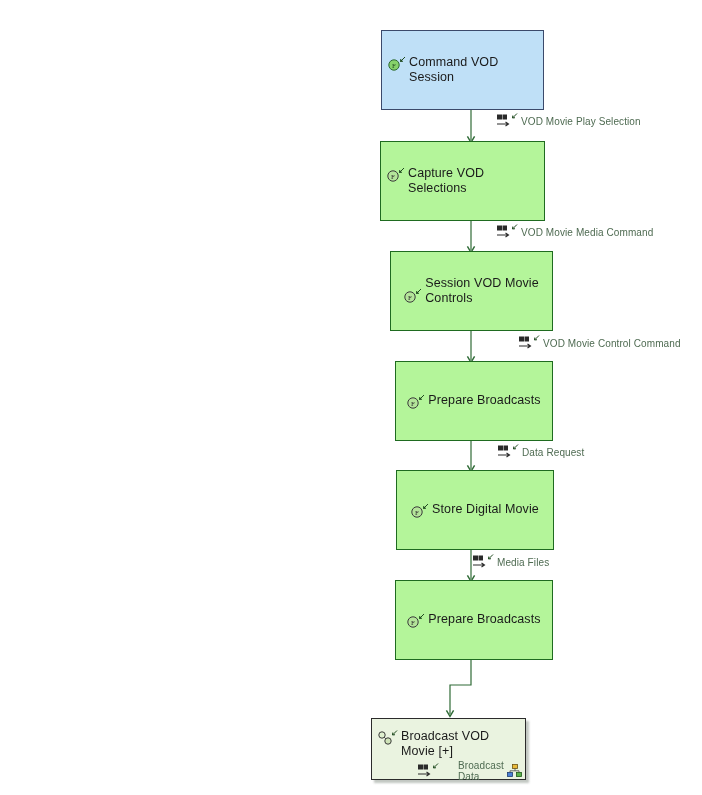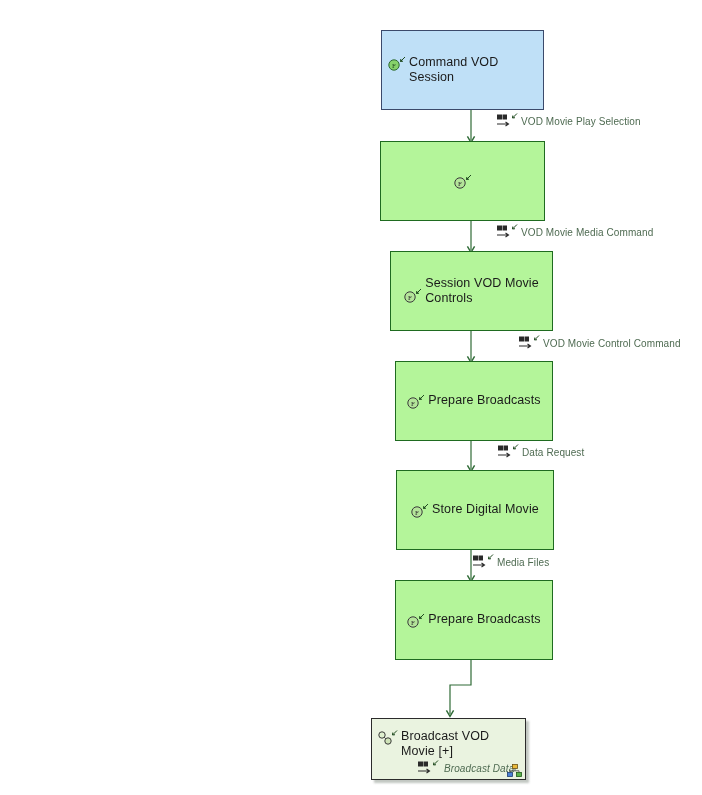--- a/index.html
+++ b/index.html
@@ -90,22 +90,21 @@
     align-items: flex-start;
     gap: 3px;
   }
   .final-row1 .node-label { color: #1a1a1a; }
   .final-row2 {
     position: absolute;
     left: 45px;
     top: 41px;
     display: flex;
     align-items: center;
-    gap: 5px;
-    font-style: italic;
+    gap: 19px;
   }
   .icon-proc {
     flex: 0 0 auto;
     width: 20px;
     height: 16px;
     position: relative;
     top: 1px;
   }
   .icon-hier {
     position: absolute;
@@ -143,20 +142,21 @@
   </div>
 </div>
 
 <div class="node green" style="left:380px;top:141px;width:165px;height:80px;">
   <div class="node-inner">
     <svg class="icon-fn" viewBox="0 0 18 16">
       <circle cx="6" cy="9" r="5.2" fill="#b4e59a" stroke="#3a3a3a" stroke-width="1"></circle>
       <text x="6" y="12" font-size="7" font-family="Liberation Serif, serif" text-anchor="middle" fill="#2a2a2a">F</text>
       <path d="M17,1 L12.5,5.5 M12.5,5.5 L15,5.2 M12.5,5.5 L12.8,3" fill="none" stroke="#1f4a1f" stroke-width="1"></path>
     </svg>
+    <span class="node-label">Capture VOD Selections</span>
   </div>
 </div>
 
 <div class="node green" style="left:390px;top:251px;width:163px;height:80px;">
   <div class="node-inner">
     <svg class="icon-fn" viewBox="0 0 18 16" style="top:12px;">
       <circle cx="6" cy="9" r="5.2" fill="#b4e59a" stroke="#3a3a3a" stroke-width="1"></circle>
       <text x="6" y="12" font-size="7" font-family="Liberation Serif, serif" text-anchor="middle" fill="#2a2a2a">F</text>
       <path d="M17,1 L12.5,5.5 M12.5,5.5 L15,5.2 M12.5,5.5 L12.8,3" fill="none" stroke="#1f4a1f" stroke-width="1"></path>
     </svg>

